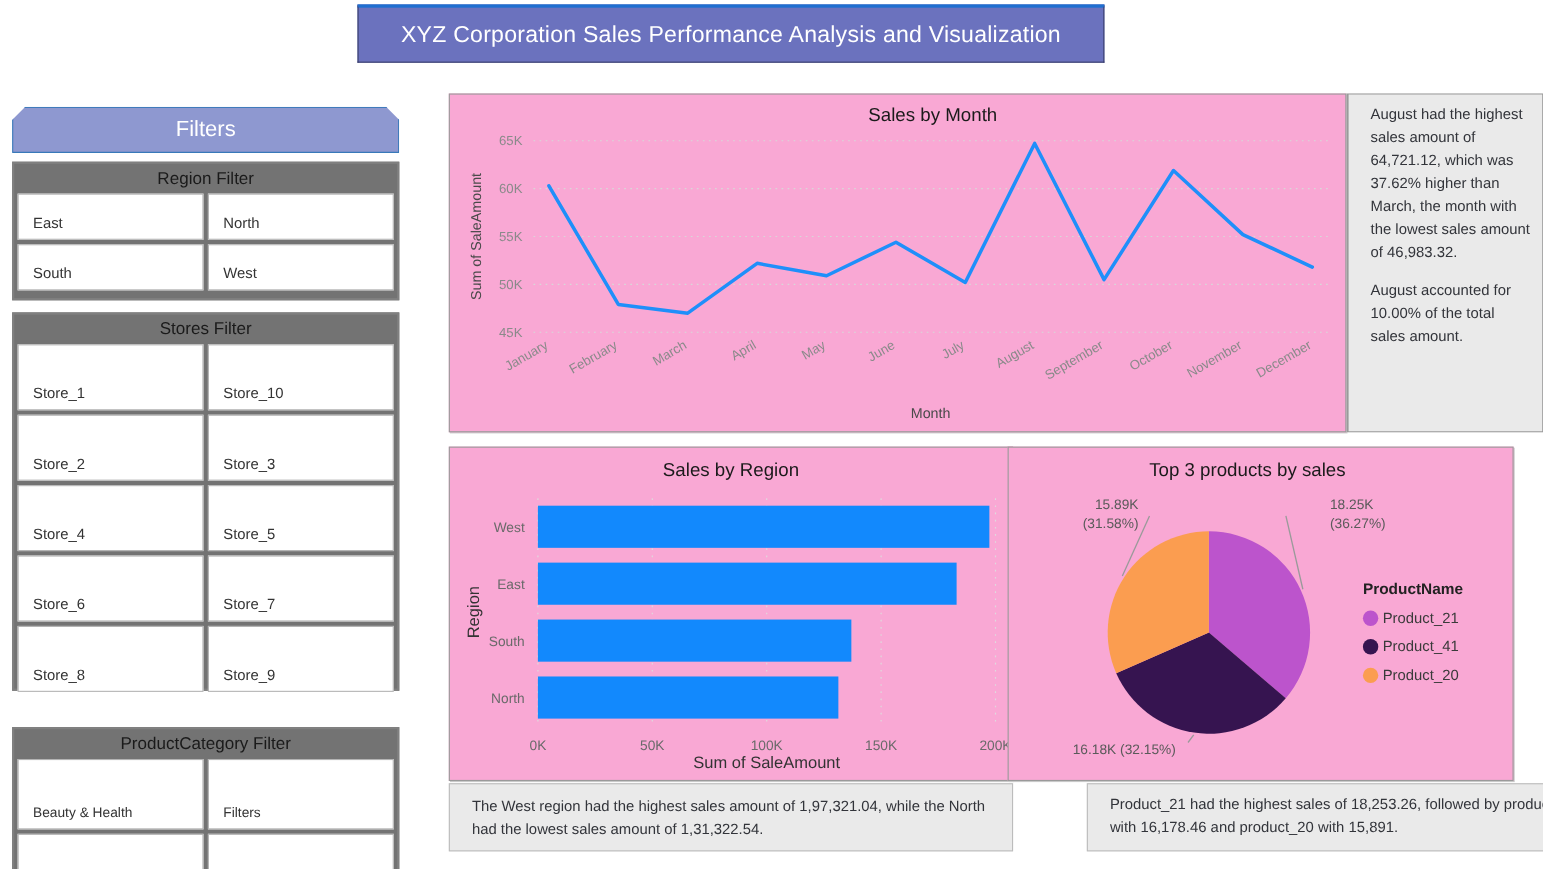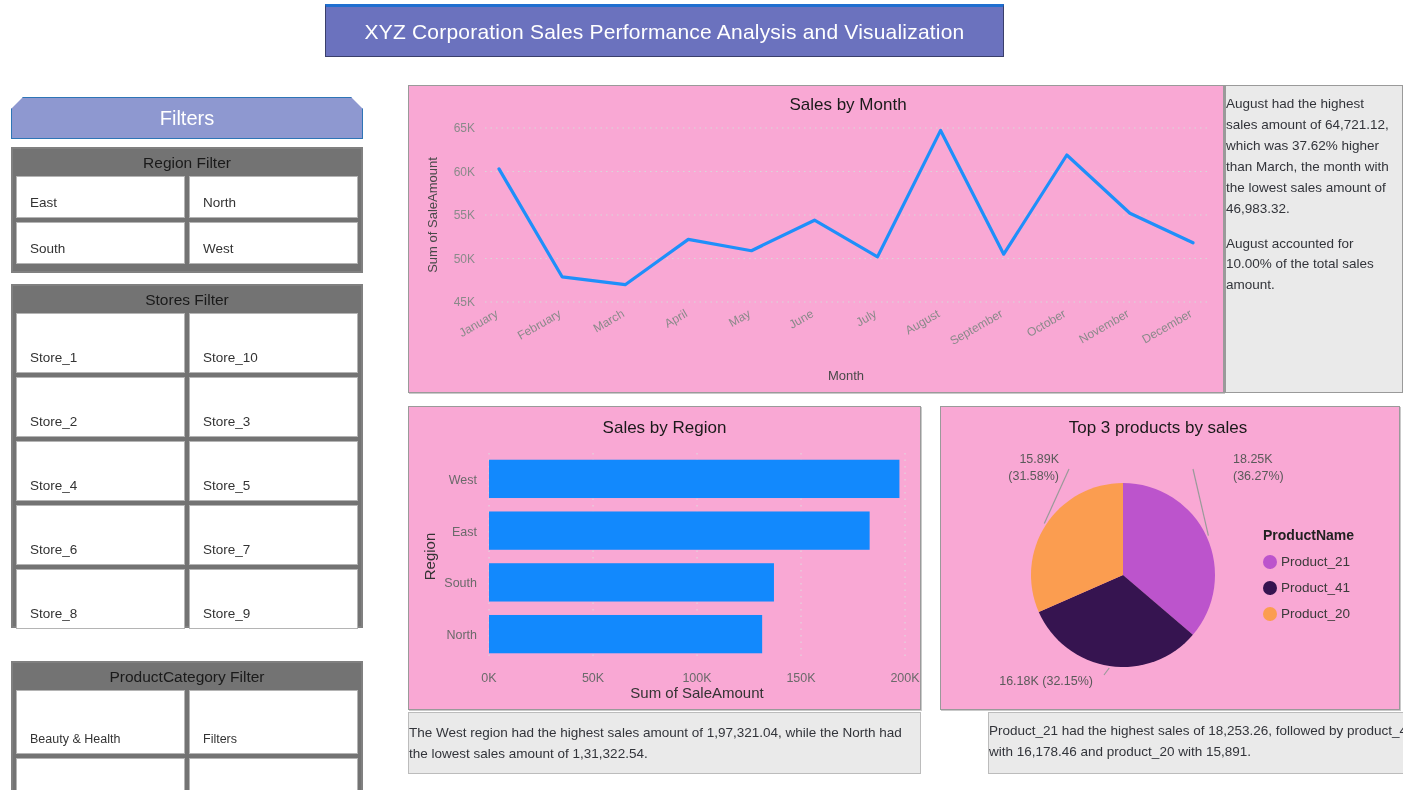--- a/index.html
+++ b/index.html
@@ -76,32 +76,32 @@
     text-align: center; font-size: 17px; color: #1a1a1a;
     font-family: "Liberation Sans", sans-serif;
   }
   .note-panel {
     position: absolute;
     background: #EAEAEA;
     border-left: 1px solid #9a9a9a;
     color: #32343a;
     font-size: 13.5px; line-height: 1.55;
     font-family: "Liberation Sans", sans-serif;
-    padding: 8px 10px 8px 0;
+    padding: 8px 10px 8px 20px;
   }
   .note-panel p { margin: 0 0 14px 0; }
   .note-panel p:last-child { margin-bottom: 0; }
 
   
   #line-panel { left: 408px; top: 85px; width: 816px; height: 308px; }
   #line-note   { left: 1224px; top: 85px; width: 179px; height: 308px; border: 1px solid #9a9a9a; border-left: 2px solid #9a9a9a; }
 
   #bar-panel  { left: 408px; top: 406px; width: 513px; height: 304px; }
   #bar-note   { left: 408px; top: 712px; width: 513px; height: 62px; border: 1px solid #bcbcbc; display:flex; align-items:flex-end;}
-  #pie-panel  { left: 940px; top: 406px; width: 460px; height: 304px; }
+  #pie-panel  { left: 916px; top: 406px; width: 460px; height: 304px; }
   #pie-note   { left: 940px; top: 712px; width: 460px; height: 62px; border: 1px solid #bcbcbc; display:flex; align-items:flex-start;margin-left:48px;}
 
   .chart-svg { display: block; }
 
   .ax-label { font-size: 13px; fill: #4a4a4a; font-family: "Liberation Sans", sans-serif; }
   .ax-tick  { font-size: 12px; fill: #8a8a8a; font-family: "Liberation Sans", sans-serif; }
   .ax-tick-dark { font-size: 12.5px; fill: #6a6a6a; font-family: "Liberation Sans", sans-serif; }
   .pie-lbl { font-size: 12.5px; fill: #5a5a5a; font-family: "Liberation Sans", sans-serif; }
   .leg-title { font-size: 14px; font-weight: bold; fill: #222; font-family: "Liberation Sans", sans-serif; }
   .leg-item { font-size: 13.5px; fill: #3a3a3a; font-family: "Liberation Sans", sans-serif; }

